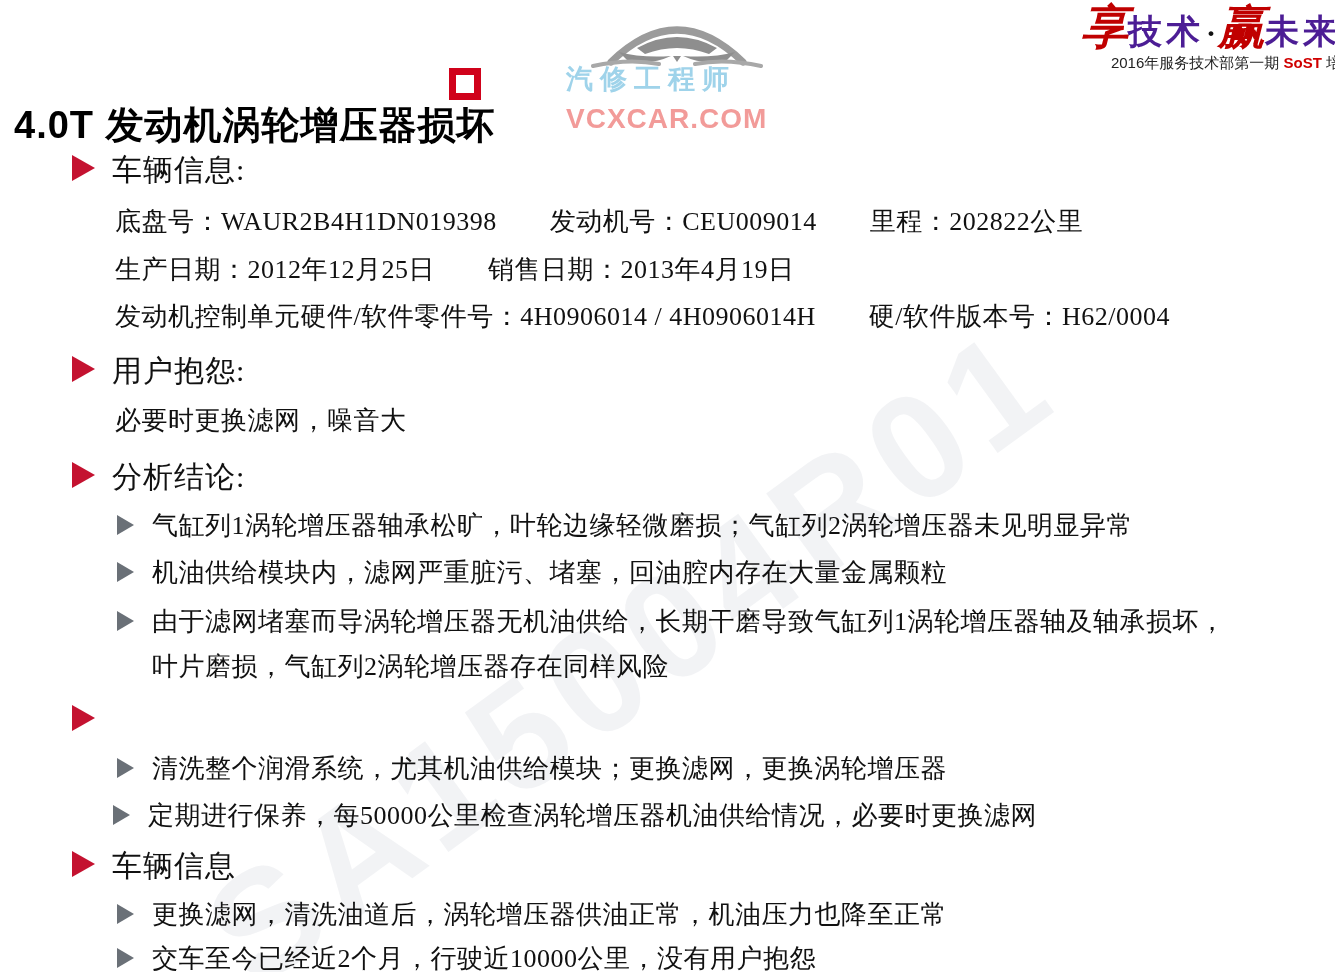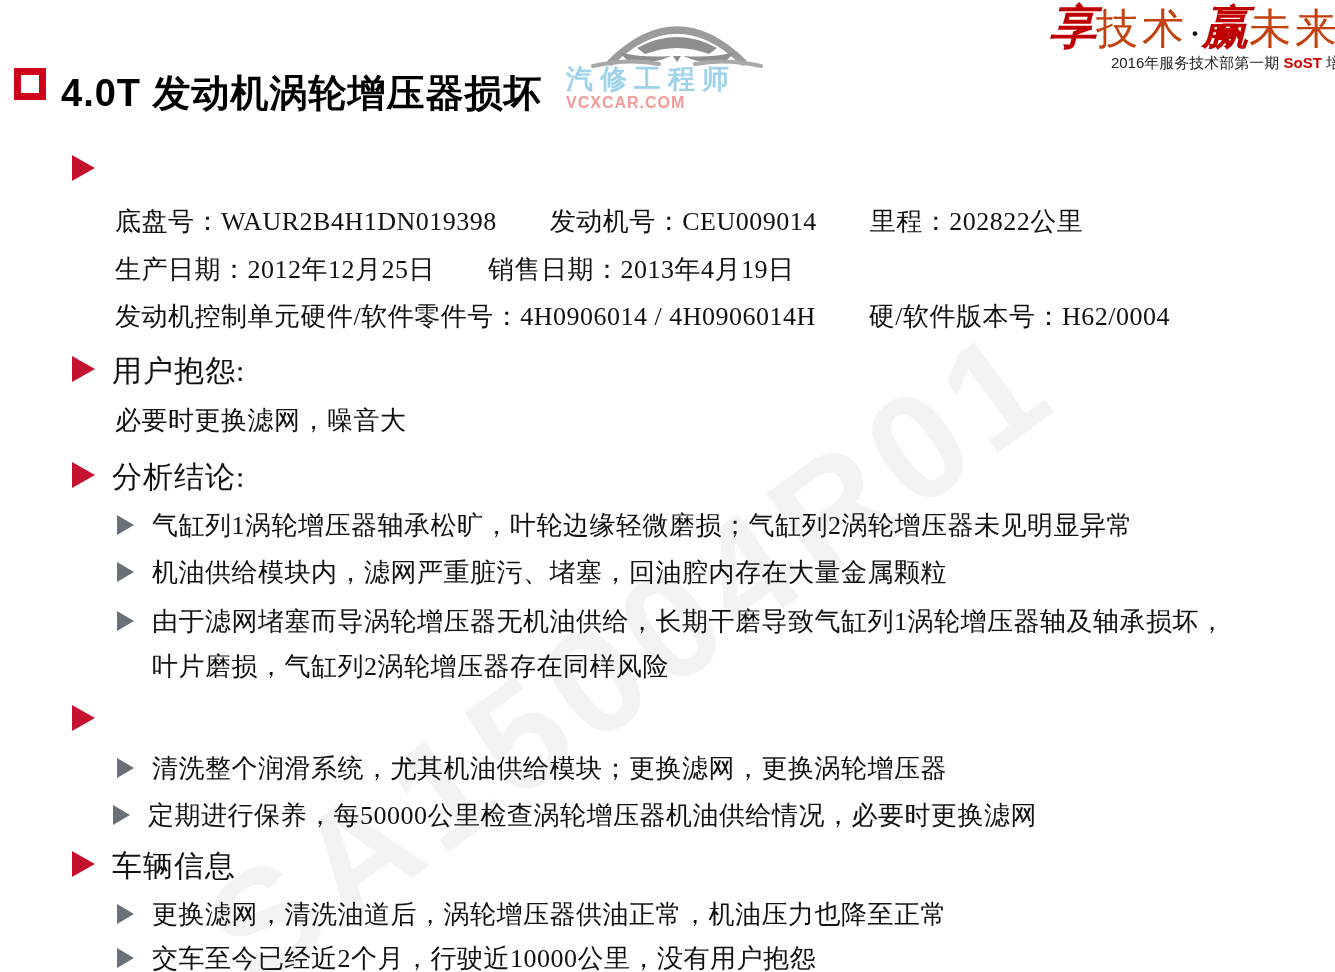--- a/index.html
+++ b/index.html
@@ -11,36 +11,36 @@
   
   .watermark{
     position:absolute;left:175px;top:880px;
     font-family:"Liberation Sans","DejaVu Sans",sans-serif;
     font-weight:bold;font-size:150px;letter-spacing:10px;
     color:rgba(148,157,170,0.12);
     transform:rotate(-36deg);transform-origin:0 0;
     white-space:nowrap;pointer-events:none;user-select:none;
   }
   
-  .title-row{position:absolute;left:14px;top:68px;display:flex;align-items:flex-start;}
+  .title-row{position:absolute;left:14px;top:68px;display:flex;align-items:flex-end;flex-direction:column;}
   .title-square{width:18px;height:18px;border:7px solid #D0021B;margin-right:15px;flex:0 0 auto;}
   .title-text{
     font-family:"Liberation Sans","DejaVu Sans",sans-serif;
     font-size:38px;font-weight:bold;letter-spacing:1px;white-space:nowrap;color:#000;
   }
   
   .logo{position:absolute;left:566px;top:12px;width:222px;text-align:left;line-height:1;}
   .logo svg{display:block;margin:0 auto;}
   .logo-name{font-size:27px;font-weight:bold;color:#9FD3EA;letter-spacing:7px;margin-top:-2px;white-space:nowrap;}
-  .logo-site{font-family:"Liberation Sans",sans-serif;font-size:16px;font-weight:bold;color:#F29B99;letter-spacing:1px;margin-top:2px;white-space:nowrap;}
+  .logo-site{font-family:"Liberation Sans",sans-serif;font-size:28px;font-weight:bold;color:#F29B99;letter-spacing:1px;margin-top:12px;white-space:nowrap;}
   
   .brand{position:absolute;top:4px;right:-6px;width:320px;text-align:right;}
   .brand-line{display:flex;justify-content:flex-end;align-items:baseline;white-space:nowrap;}
   .brand-red{color:#C00000;font-size:47px;font-weight:bold;font-style:italic;line-height:1;}
-  .brand-black{font-family:"Liberation Sans",sans-serif;color:#c2410c;font-size:42px;font-weight:normal;letter-spacing:4px;line-height:1;}
+  .brand-black{font-family:"Liberation Sans",sans-serif;color:#4c1d95;font-size:34px;font-weight:bold;letter-spacing:4px;line-height:1;}
   .brand-dot{font-size:30px;font-weight:bold;color:#111;margin:0 2px;}
   .brand-sub{font-family:"Liberation Sans",sans-serif;font-size:15px;color:#222;margin-top:3px;white-space:nowrap;}
   .brand-sub .sost{color:#D00000;font-weight:bold;margin-top:48px;}
   
   .row{position:absolute;display:flex;align-items:flex-start;white-space:nowrap;color:#111;}
   .tri-red{width:0;height:0;border-left:23px solid #C41230;border-top:13px solid transparent;border-bottom:13px solid transparent;margin-right:17px;margin-top:5px;flex:0 0 auto;}
   .tri-gray{width:0;height:0;border-left:17px solid #6A7077;border-top:10px solid transparent;border-bottom:10px solid transparent;margin-right:18px;margin-top:7px;flex:0 0 auto;}
   .h-txt{font-size:30px;letter-spacing:1px;}
   .b-txt{font-size:26px;letter-spacing:0.5px;}
 </style>
@@ -78,20 +78,21 @@
     <span class="brand-red">赢</span>
     <span class="brand-black">未来</span>
   </div>
   <div class="brand-sub">
     <span>2016年服务技术部第一期 </span><span class="sost">SoST</span><span> 培</span>
   </div>
 </div>
 
 <div class="row" style="left:72px;top:150px">
   <span class="tri-red"></span>
+  <span class="h-txt">车辆信息:</span>
 </div>
 <div class="row" style="left:115px;top:204px">
   <span class="b-txt">底盘号：WAUR2B4H1DN019398　　发动机号：CEU009014　　里程：202822公里</span>
 </div>
 <div class="row" style="left:115px;top:252px">
   <span class="b-txt">生产日期：2012年12月25日　　销售日期：2013年4月19日</span>
 </div>
 <div class="row" style="left:115px;top:299px">
   <span class="b-txt">发动机控制单元硬件/软件零件号：4H0906014 / 4H0906014H　　硬/软件版本号：H62/0004</span>
 </div>

